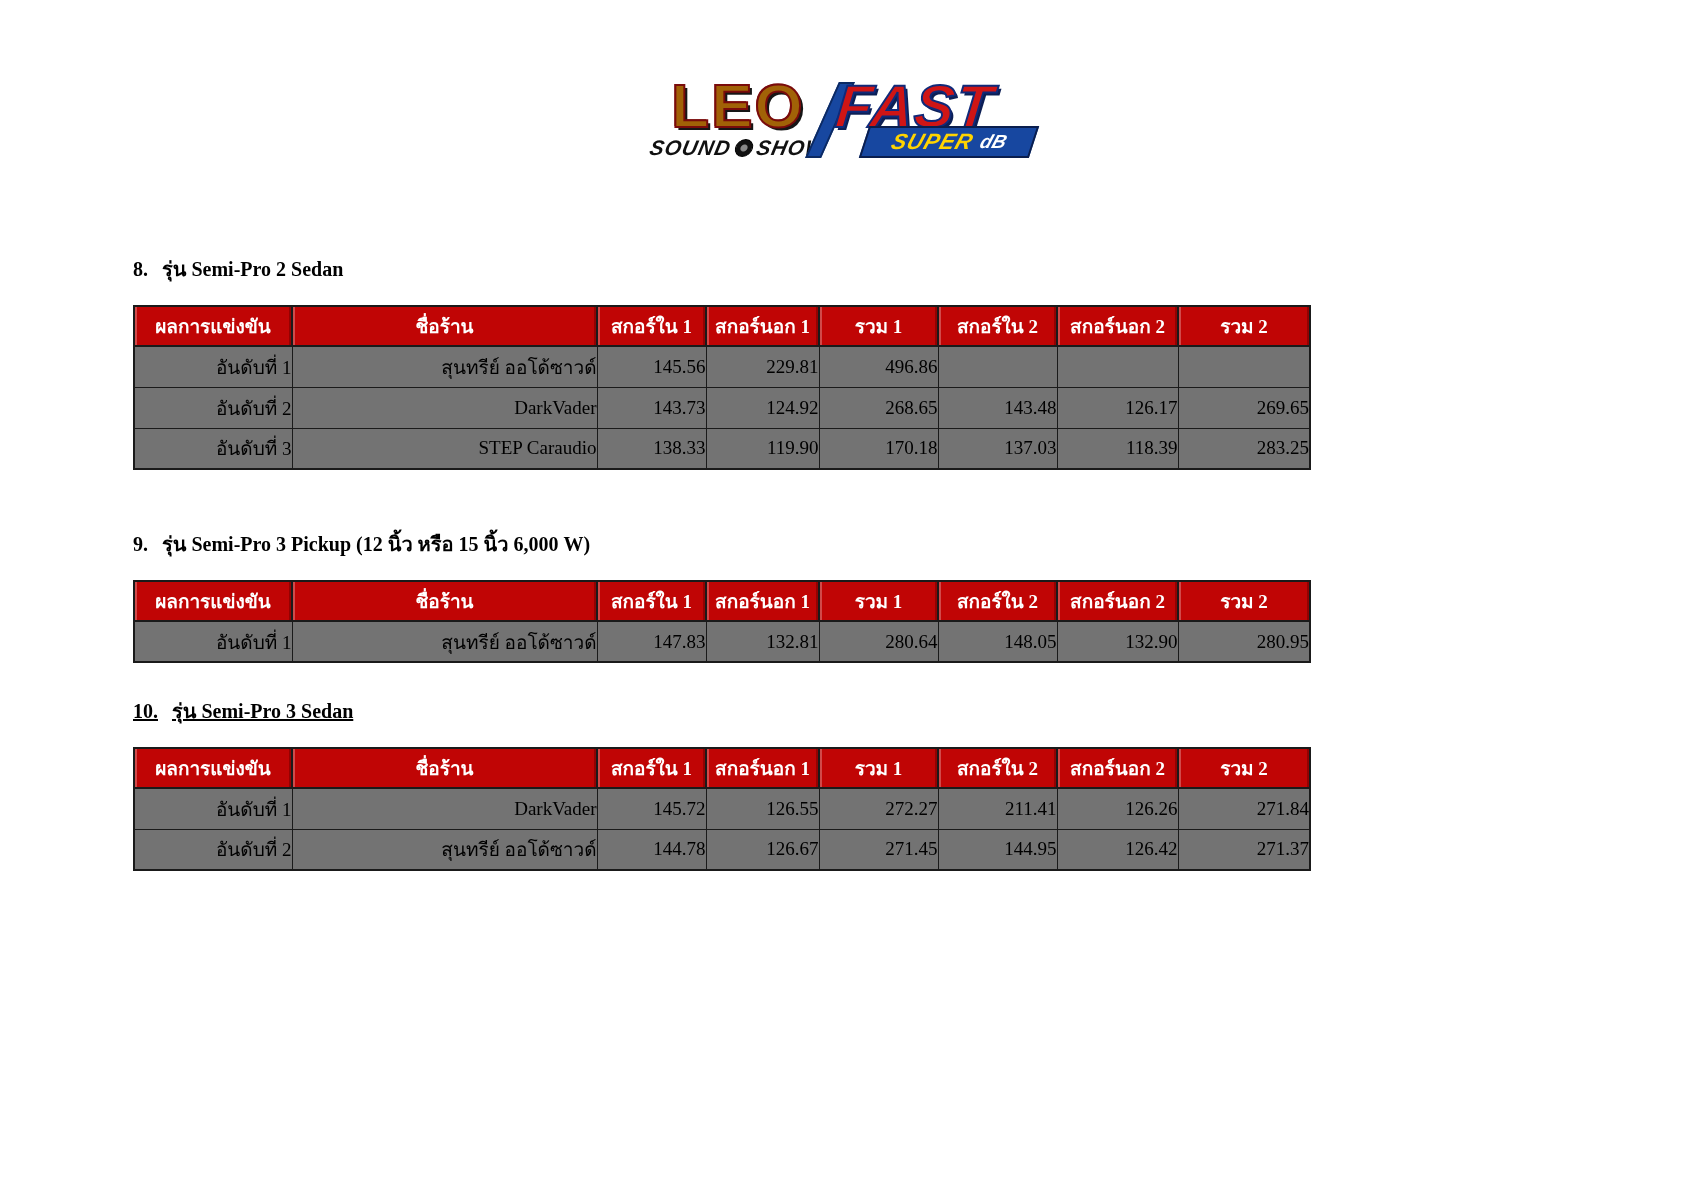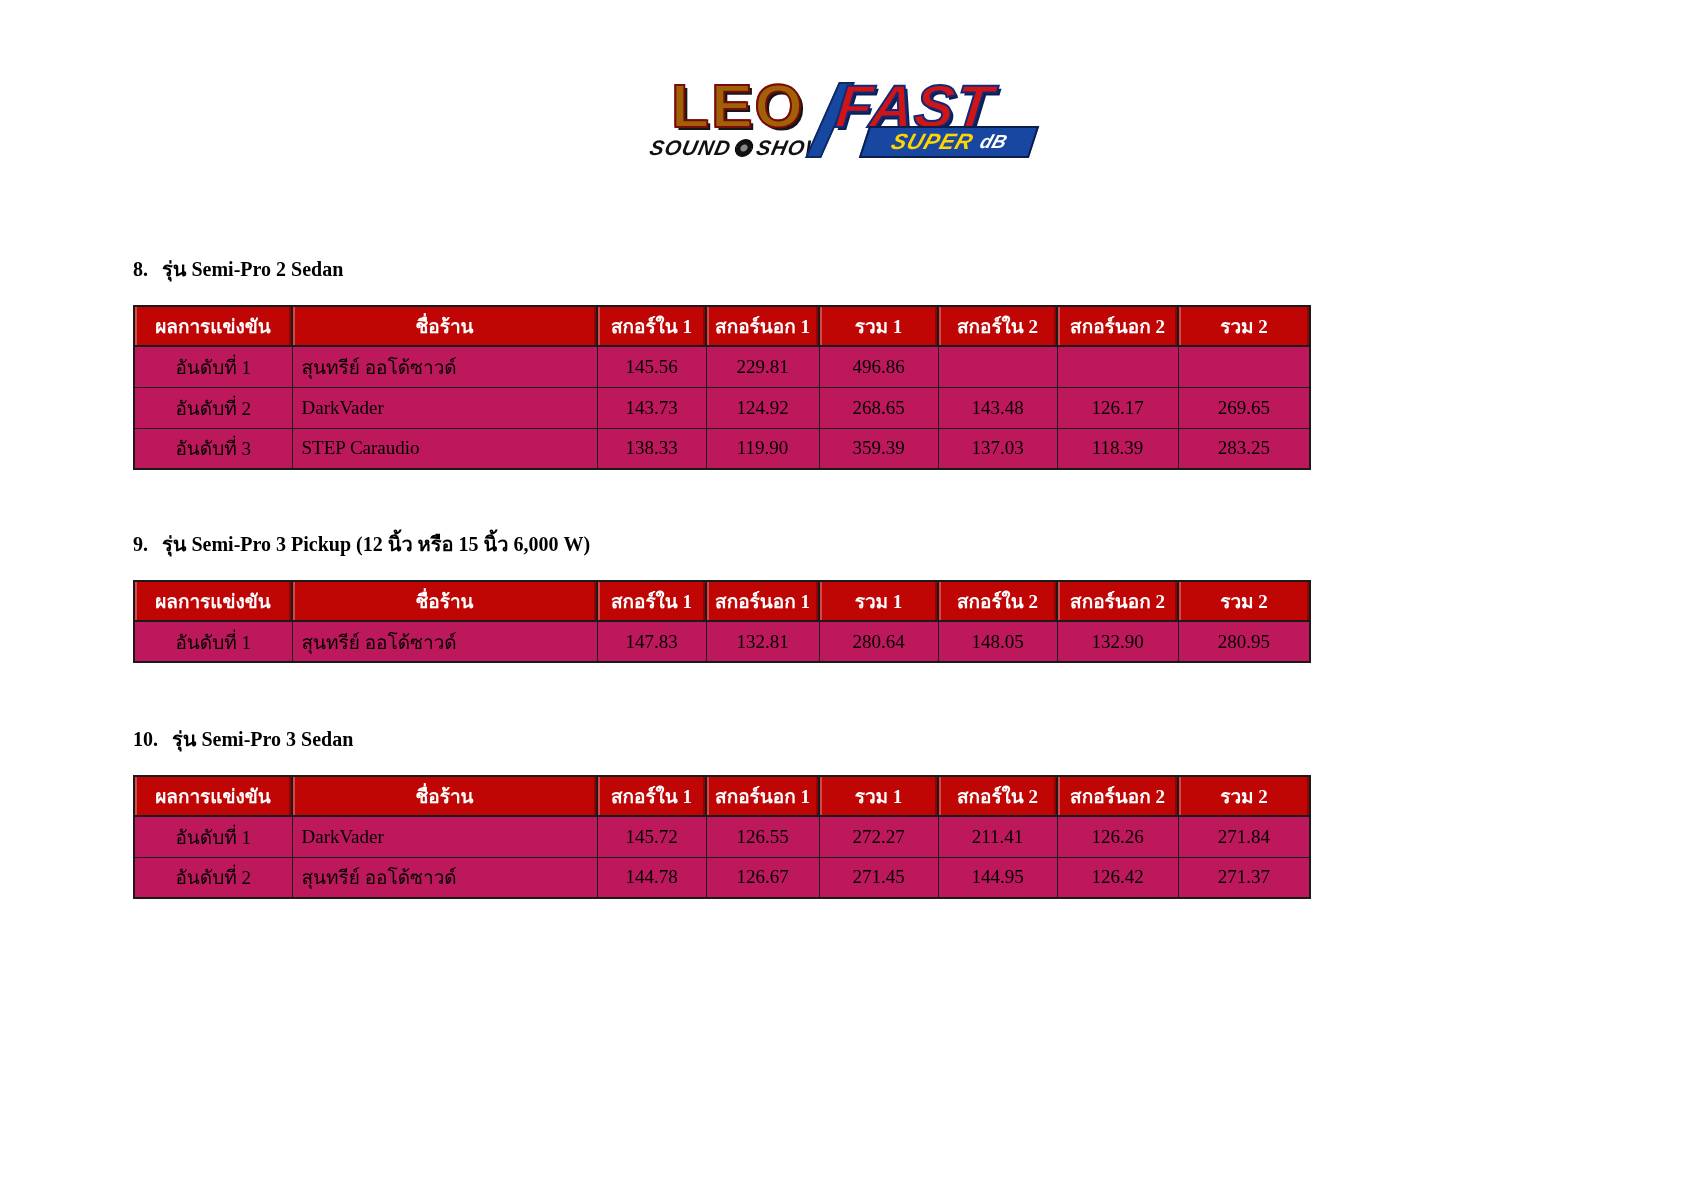--- a/index.html
+++ b/index.html
@@ -113,21 +113,21 @@
   .section-heading {
     font-weight: bold;
     font-size: 20px;
     color: #000;
     display: flex;
     gap: 14px;
     align-items: baseline;
   }
   .heading-8  { margin-top: 80px; }
   .heading-9  { margin-top: 58px; }
-  .heading-10 { margin-top: 60px; }
+  .heading-10 { margin-top: 32px; text-decoration: underline; }
 
   table.results {
     border-collapse: collapse;
     table-layout: fixed;
     width: 1176px;
     margin-top: 20px;
     border: 2px solid #1a1a1a;
   }
   table.results th {
     background: #c00505;
@@ -139,21 +139,22 @@
     box-shadow: inset 2px 0 0 rgba(255,255,255,0.28), inset -2px 0 0 rgba(90,0,0,0.45);
     text-align: center;
     vertical-align: middle;
     padding: 0 2px;
   }
   table.results td {
     border: 1px solid #1a1a1a;
     height: 41px;
     font-size: 19px;
     vertical-align: middle;
-    background: #be185d;
+    background: #737373;
+    text-align: right;
   }
   td.rank { text-align: center; }
   td.shop { text-align: left; padding-left: 9px; }
   td.num  { text-align: center; }
 </style>
 </head>
 <body>
 
 <div class="logo-wrap">
   <div class="logo-left">
@@ -223,21 +224,21 @@
         <td class="num">268.65</td>
         <td class="num">143.48</td>
         <td class="num">126.17</td>
         <td class="num">269.65</td>
       </tr>
       <tr>
         <td class="rank">อันดับที่ 3</td>
         <td class="shop">STEP Caraudio</td>
         <td class="num">138.33</td>
         <td class="num">119.90</td>
-        <td class="num">359.39</td>
+        <td class="num">170.18</td>
         <td class="num">137.03</td>
         <td class="num">118.39</td>
         <td class="num">283.25</td>
       </tr>
     </tbody>
   </table>
 
   <div class="section-heading heading-9">
     <span>9.</span>
     <span>รุ่น Semi-Pro 3 Pickup (12 นิ้ว หรือ 15 นิ้ว 6,000 W)</span>

